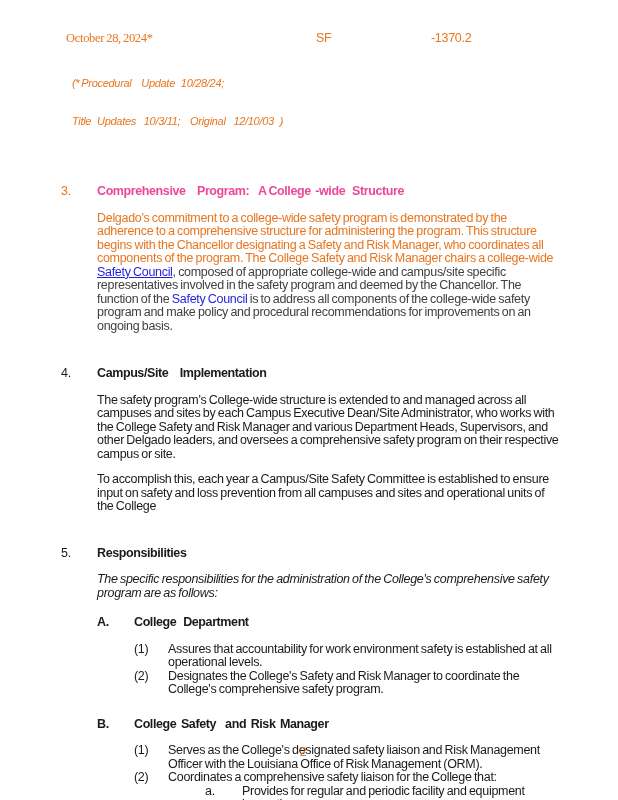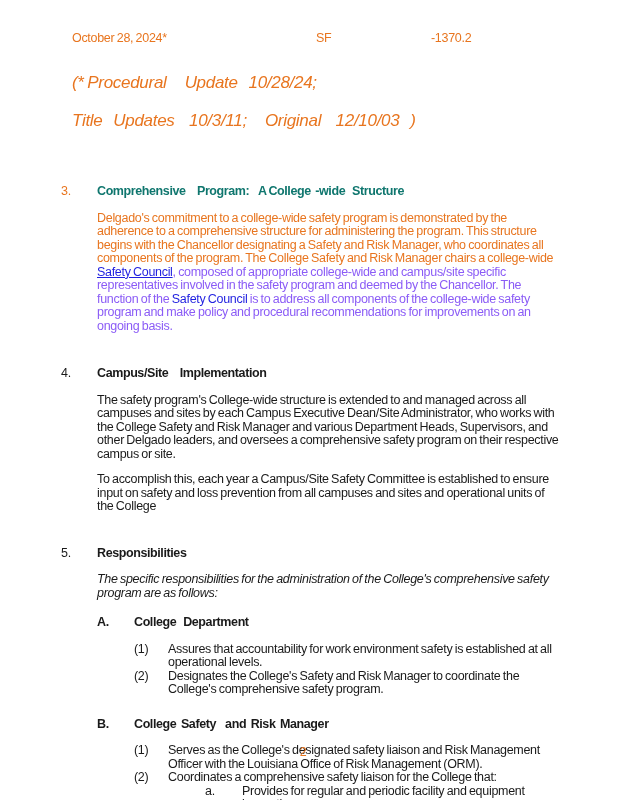--- a/index.html
+++ b/index.html
@@ -13,34 +13,34 @@
     font-family: "Liberation Sans", "DejaVu Sans", sans-serif;
     font-size: 12.5px;
     line-height: 13.5px;
     color: #1a1a1a;
     letter-spacing: -0.3px;
     word-spacing: -0.8px;
     overflow: hidden;
   }
   .orange { color: #e8751f; }
   .header-row { position: relative; height: 13px; }
-  .h-date { position: absolute; left: 72px; top: 0; }
+  .h-date { position: absolute; left: 66px; top: 0; font-family: Liberation Serif, serif; }
   .h-sf   { position: absolute; left: 316px; top: 0; }
   .h-code { position: absolute; left: 431px; top: 0; }
   .revisions {
     margin: 7px 0 0 72px;
     font-style: italic;
-    font-size: 17px;
+    font-size: 11px;
     line-height: 12.5px;
     white-space: pre-wrap;
   }
   .sec-row { display: flex; margin-left: 61px; }
   .sec-num { flex: none; width: 36px; }
   .sec-title { font-weight: bold; white-space: pre-wrap; letter-spacing: -0.4px; }
-  .sec3-title { color: #0f766e; }
+  .sec3-title { color: #ec4899; }
   .para {
     margin-left: 97px;
     width: 466px;
     margin-top: 13px;
   }
   .mt-sec3 { margin-top: 33px; }
   .mt-sec4 { margin-top: 34px; }
   .mt-par2 { margin-top: 12px; }
   .mt-sec5 { margin-top: 33px; }
   .letter-row { display: flex; margin-left: 97px; margin-top: 16px; }
@@ -49,21 +49,21 @@
   .letter-title { font-weight: bold; white-space: pre-wrap; letter-spacing: -0.4px; }
   .item-row { display: flex; margin-left: 134px; }
   .item-row.first { margin-top: 13px; }
   .item-num { flex: none; width: 34px; }
   .item-text { width: 398px; }
   .subsub-row { display: flex; margin-left: 37px; }
   .subsub-num { flex: none; width: 37px; }
   .subsub-text { width: 320px; }
   .link-underlined { color: #1f1fe0; text-decoration: underline; cursor: pointer; }
   .link-plain { color: #1f1fe0; text-decoration: none; cursor: pointer; }
-  .black-run { color: #8b5cf6; }
+  .black-run { color: #404040; }
   .page-number {
     position: absolute;
     left: 0; right: 12px;
     top: 746px;
     text-align: center;
     color: #e8751f;
   }
 </style>
 </head>
 <body>

